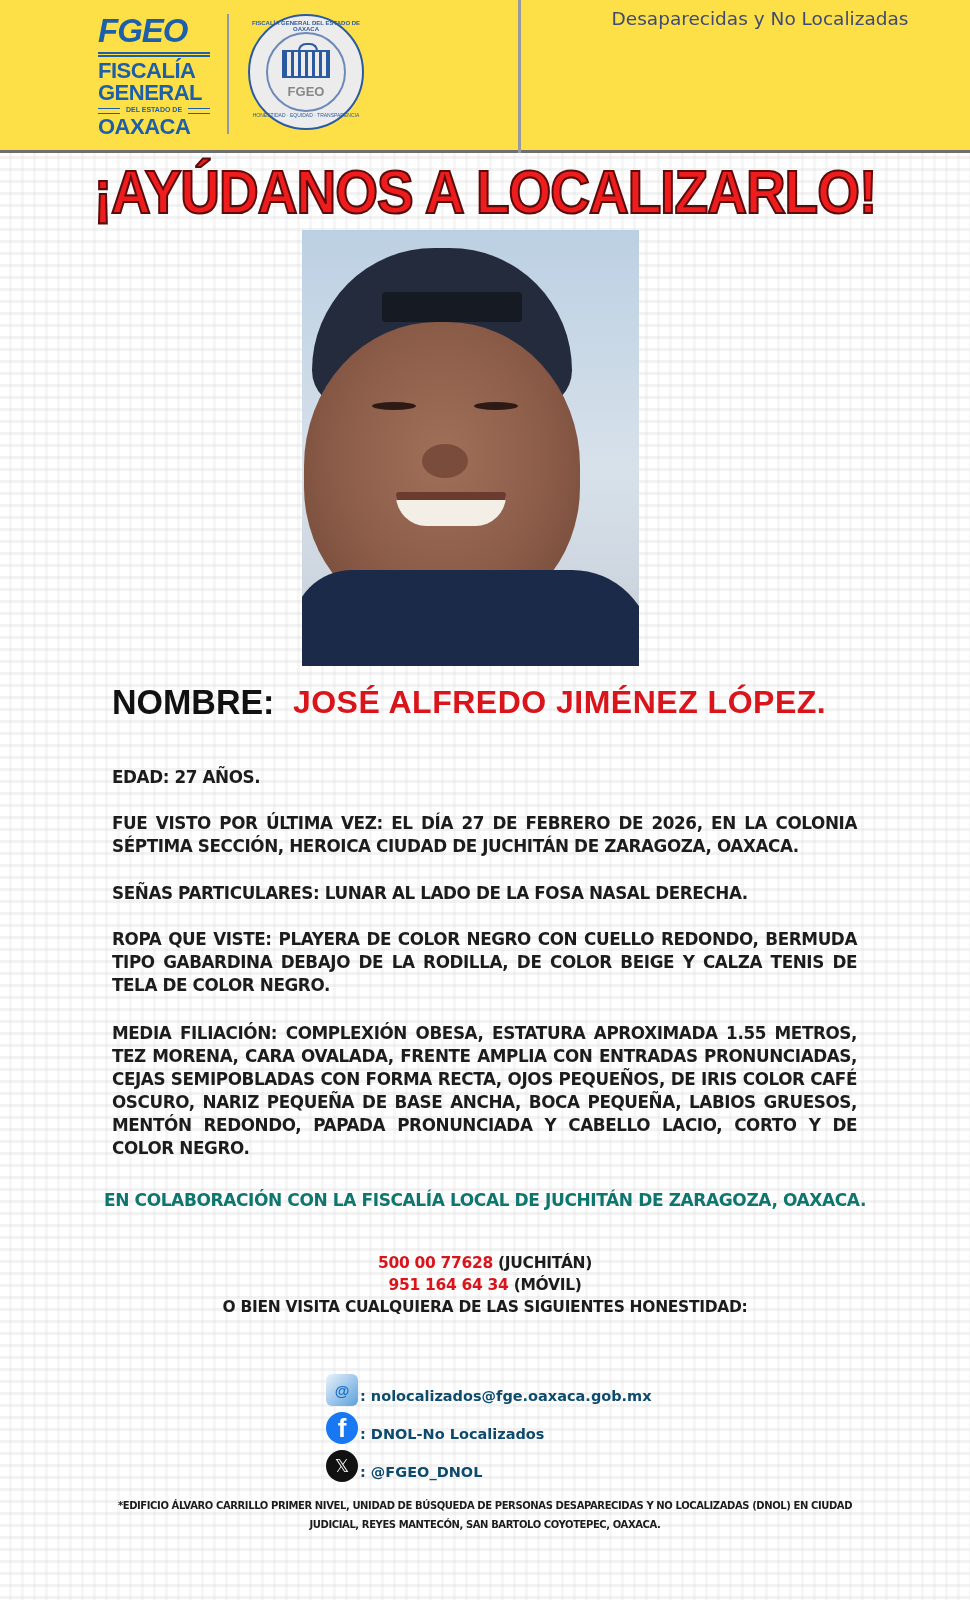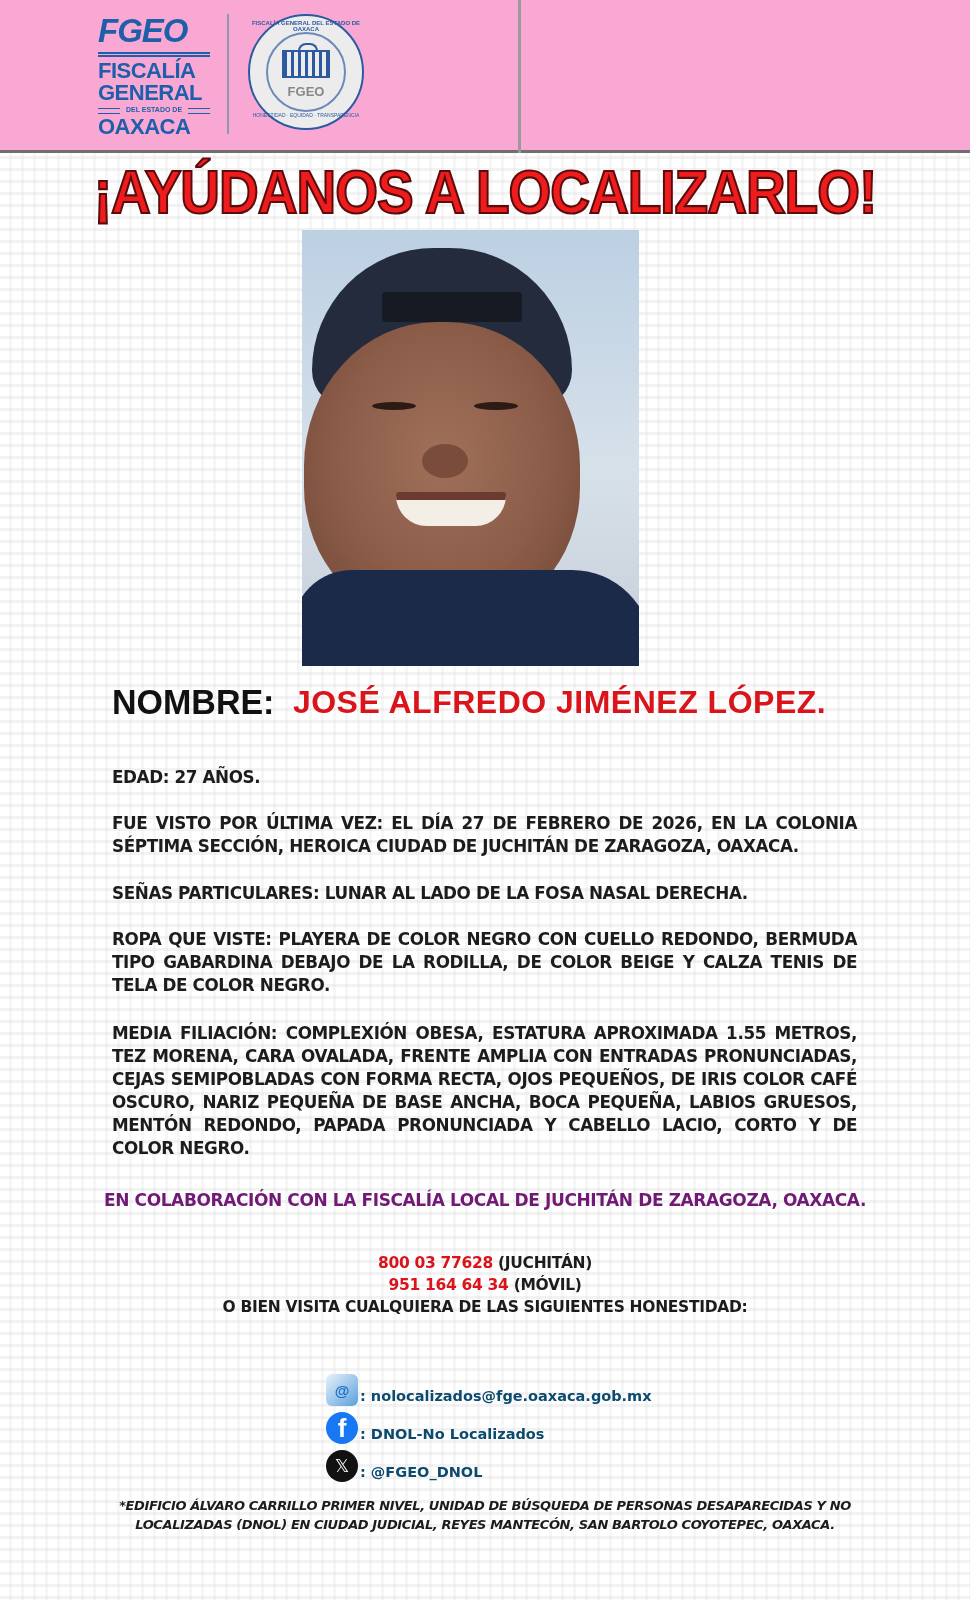--- a/index.html
+++ b/index.html
@@ -10,21 +10,21 @@
       background-color: #ffffff;
       background-image:
         repeating-linear-gradient(0deg, rgba(0,0,0,0) 0 9px, rgba(220,220,220,0.35) 9px 12px),
         repeating-linear-gradient(90deg, rgba(0,0,0,0) 0 9px, rgba(220,220,220,0.25) 9px 12px);
       background-size: 120px 120px, 120px 120px;
       background-position: 0 0, 60px 60px;
     }
     
     .header {
       position: absolute; left: 0; top: 0; width: 970px; height: 153px;
-      background: #f9a8d4;
+      background: #fde047;
       border-bottom: 3px solid #6f6f6f;
       padding-left: 48px;
     }
     .header .divider-v {
       position: absolute; left: 518px; top: 0; width: 3px; height: 153px; background: #9a9a9a;
     }
     .fgeo-logo {
       position: absolute; left: 98px; top: 14px; width: 112px; height: 124px;
       color: #1d5fa8; font-family: "Liberation Sans", sans-serif; font-weight: bold;
     }
@@ -132,21 +132,21 @@
       line-height: 23px; color: #1c1c1c; text-align: justify; letter-spacing: -0.4px;
     }
     .info-age { top: 766px; }
     .info-seen { top: 812px; }
     .info-marks { top: 882px; }
     .info-clothes { top: 928px; }
     .info-desc { top: 1022px; text-align-last: left; }
     .collab {
       position: absolute; left: 100px; top: 1188px; width: 770px; text-align: center;
       font-family: "DejaVu Sans", sans-serif; font-weight: bold; font-size: 17px;
-      line-height: 25px; color: #701a75; letter-spacing: -0.4px;
+      line-height: 25px; color: #0f766e; letter-spacing: -0.4px;
     }
     .contact {
       position: absolute; left: 100px; top: 1252px; width: 770px; text-align: center;
       font-family: "DejaVu Sans", sans-serif; font-weight: bold; font-size: 15.5px;
       line-height: 22px; color: #1c1c1c; letter-spacing: -0.3px;
     }
     .contact .phone { color: #d9141b; }
     .socials { position: absolute; left: 326px; top: 1374px; width: 400px; }
     .social-row { position: relative; height: 38px; }
     .social-row .sicon {
@@ -156,22 +156,22 @@
     }
     .sicon.mail { top: 0; background: linear-gradient(135deg, #e9f2fb, #5aa0dc); border-radius: 6px; color: #1a6fc4; font-size: 15px; }
     .sicon.fb { top: 0; background: #1877f2; font-size: 26px; }
     .sicon.x { top: 0; background: #111; font-size: 18px; font-weight: normal; }
     .social-row .stext {
       position: absolute; left: 34px; top: 14px;
       font-family: "DejaVu Sans", sans-serif; font-weight: bold; font-size: 14.5px; color: #0c4a6e; white-space: nowrap;
     }
     .address {
       position: absolute; left: 100px; top: 1496px; width: 770px; text-align: center;
-      font-family: "DejaVu Sans", sans-serif; font-weight: bold; font-size: 13px;
-      line-height: 19px; color: #1c1c1c; letter-spacing: -0.4px; font-style: italic;
+      font-family: "DejaVu Sans", sans-serif; font-weight: bold; font-size: 10px;
+      line-height: 19px; color: #1c1c1c; letter-spacing: -0.4px;
     }
   </style>
 </head>
 <body>
 
 <div class="header">
   <div class="fgeo-logo">
     <div class="fgeo-mark">FGEO</div>
     <div class="fgeo-rule"></div>
     <div class="line-big">FISCALÍA</div>
@@ -182,20 +182,21 @@
   <div class="logo-sep"></div>
   <div class="seal">
     <div class="seal-text-top">FISCALÍA GENERAL DEL ESTADO DE OAXACA</div>
     <div class="seal-inner"></div>
     <div class="seal-building"></div>
     <div class="seal-fgeo">FGEO</div>
     <div class="seal-text-bottom">HONESTIDAD · EQUIDAD · TRANSPARENCIA</div>
   </div>
   <div class="divider-v"></div>
   <div class="dnol-logo">
+    <div class="dnol-sub">Desaparecidas y No Localizadas</div>
   </div>
 </div>
 
 <div class="title">¡AYÚDANOS A LOCALIZARLO!</div>
 
 <div class="photo">
   <div class="cap"></div>
   <div class="cap-band"></div>
   <div class="face">
     <div class="eye left"></div>
@@ -214,21 +215,21 @@
 <div class="info info-age">EDAD: 27 AÑOS.</div>
 <div class="info info-seen">FUE VISTO POR ÚLTIMA VEZ: EL DÍA 27 DE FEBRERO DE 2026, EN LA COLONIA SÉPTIMA SECCIÓN, HEROICA CIUDAD DE JUCHITÁN DE ZARAGOZA, OAXACA.</div>
 <div class="info info-marks">SEÑAS PARTICULARES: LUNAR AL LADO DE LA FOSA NASAL DERECHA.</div>
 <div class="info info-clothes">ROPA QUE VISTE: PLAYERA DE COLOR NEGRO CON CUELLO REDONDO, BERMUDA TIPO GABARDINA DEBAJO DE LA RODILLA, DE COLOR BEIGE Y CALZA TENIS DE TELA DE COLOR NEGRO.</div>
 <div class="info info-desc">MEDIA FILIACIÓN: COMPLEXIÓN OBESA, ESTATURA APROXIMADA 1.55 METROS, TEZ MORENA, CARA OVALADA, FRENTE AMPLIA CON ENTRADAS PRONUNCIADAS, CEJAS SEMIPOBLADAS CON FORMA RECTA, OJOS PEQUEÑOS, DE IRIS COLOR CAFÉ OSCURO, NARIZ PEQUEÑA DE BASE ANCHA, BOCA PEQUEÑA, LABIOS GRUESOS, MENTÓN REDONDO, PAPADA PRONUNCIADA Y CABELLO LACIO, CORTO Y DE COLOR NEGRO.</div>
 
 <div class="collab">EN COLABORACIÓN CON LA FISCALÍA LOCAL DE JUCHITÁN DE ZARAGOZA, OAXACA.</div>
 
 <div class="contact">
   <div>
-    <span class="phone">800 03 77628</span>
+    <span class="phone">500 00 77628</span>
     <span>(JUCHITÁN)</span>
   </div>
   <div>
     <span class="phone">951 164 64 34</span>
     <span>(MÓVIL)</span>
   </div>
   <div>O BIEN VISITA CUALQUIERA DE LAS SIGUIENTES HONESTIDAD:</div>
 </div>
 
 <div class="socials">

